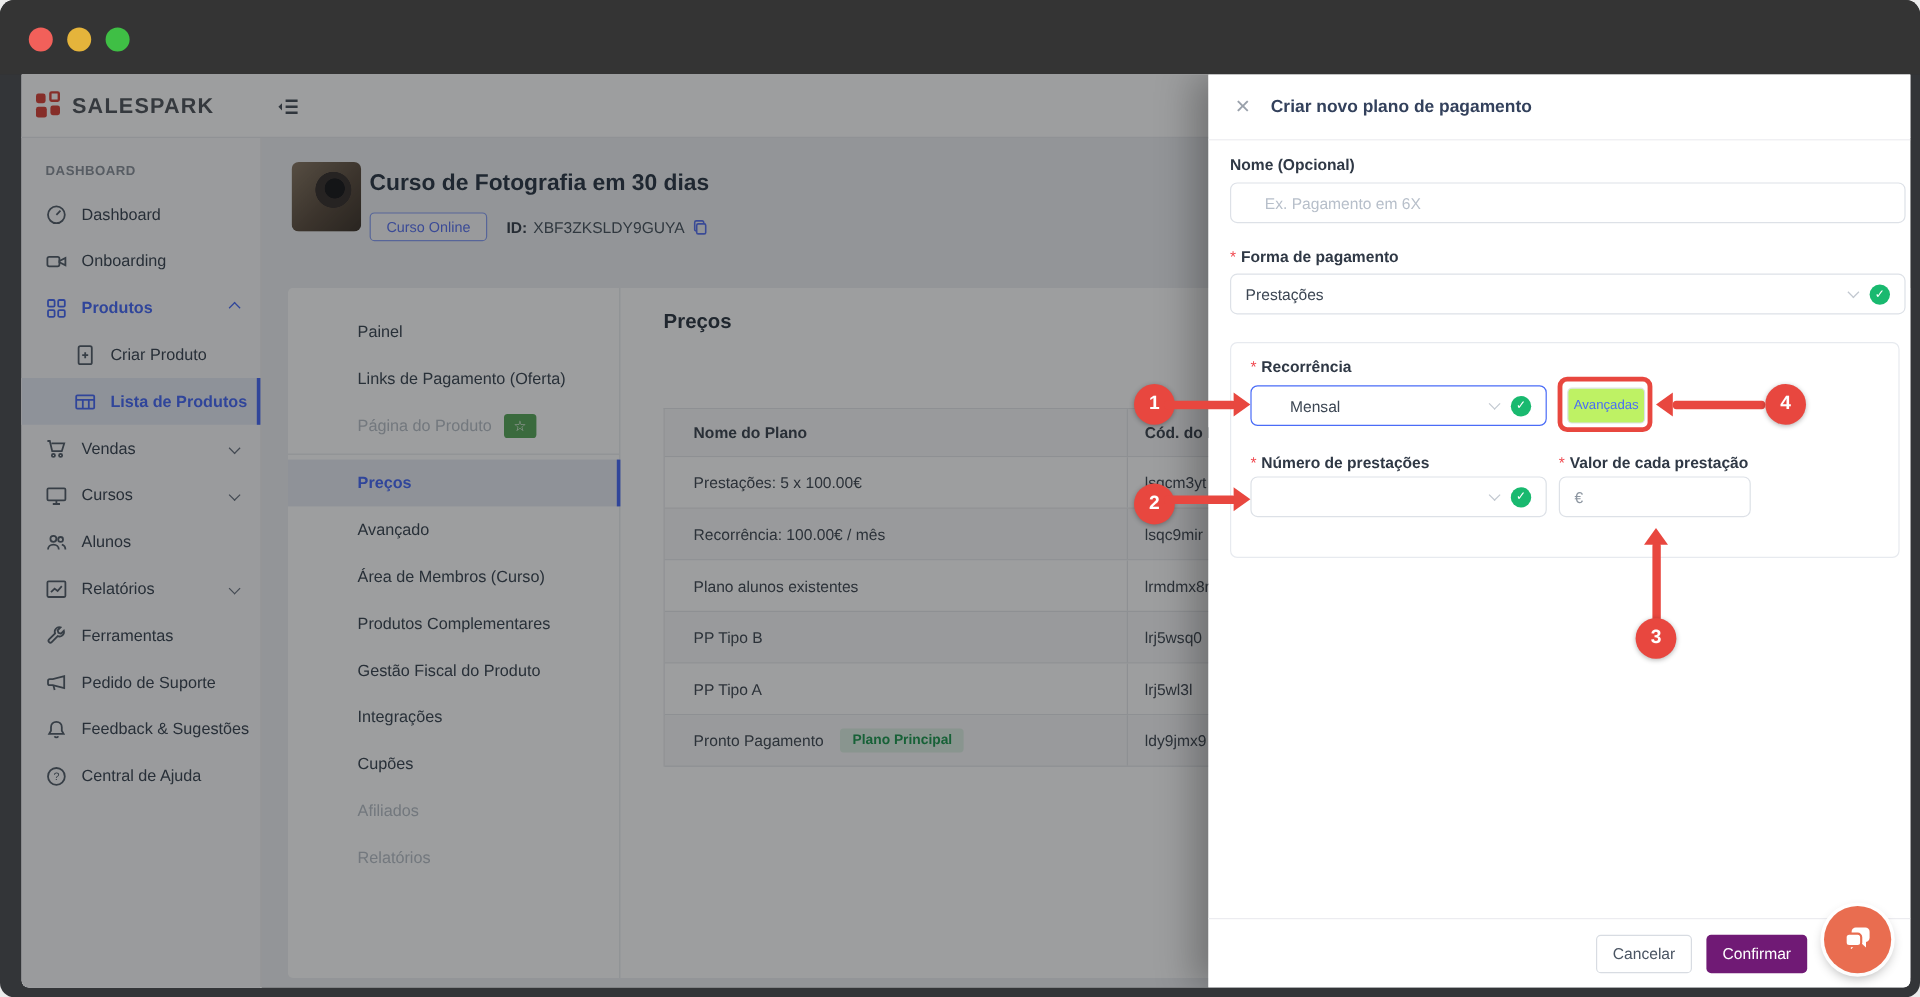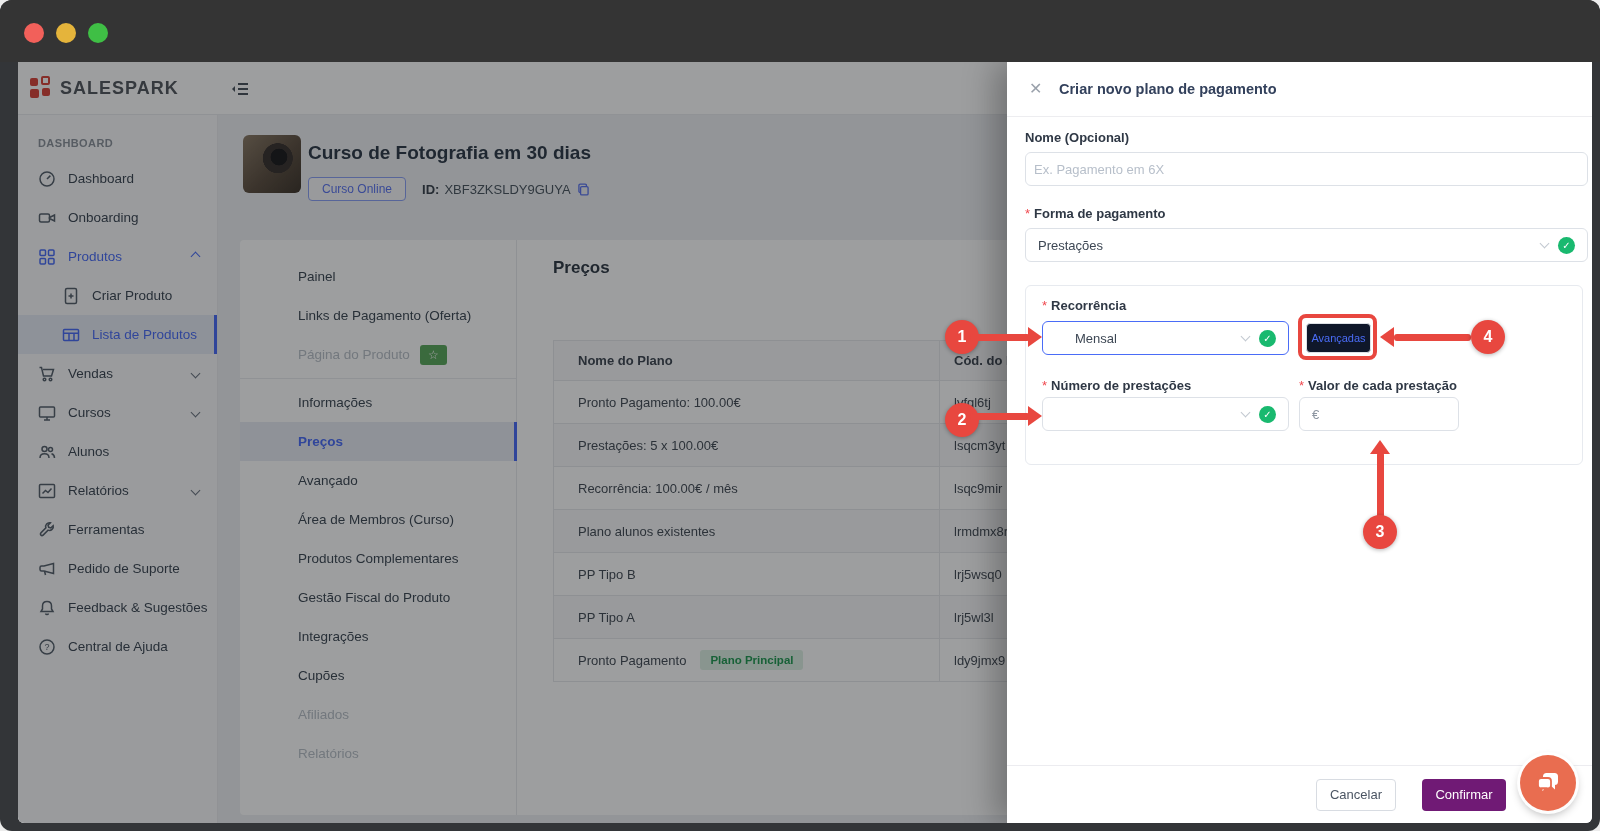--- a/index.html
+++ b/index.html
@@ -22,21 +22,21 @@
   .logomark .c { left:0; top:13px; width:9px; height:9px; }
   .logomark .d { left:12px; top:12px; width:8px; height:8px; }
   .logotext { font-size:18px; font-weight:bold; letter-spacing:1px; color:#53585e; }
   .collapse { position:absolute; left:212px; top:17px; color:#4a525c; cursor:pointer; }
   
   .sidebar { position:absolute; left:0; top:53px; bottom:0; width:200px; background:#fbfbfc; border-right:1px solid #ececee; padding-top:22px; z-index:1; }
   .sb-section { padding-left:20px; font-size:11px; font-weight:bold; letter-spacing:.4px; color:#8b929b; margin-bottom:10px; }
   .sb-item { position:relative; height:39px; display:flex; align-items:center; padding-left:20px; gap:12px; color:#3c4754; font-size:13.5px; cursor:pointer; }
   .sb-item .ic { display:flex; width:18px; color:#55606c; }
   .sb-item.sub { padding-left:44px; }
-  .sb-item.blue, .sb-item.blue .ic { color:#4a6cf7; font-weight:normal; }
+  .sb-item.blue, .sb-item.blue .ic { color:#4a6cf7; font-weight:bold; }
   .sb-item.active { background:#e7ebf5; }
   .sb-item.active::after { content:""; position:absolute; right:0; top:0; bottom:0; width:3px; background:#4a6cf7; }
   .sb-item .chev { position:absolute; right:18px; }
   .chev { width:7px; height:7px; border-right:1.7px solid #6a7380; border-bottom:1.7px solid #6a7380; transform:rotate(45deg); }
   .chev.up { transform:rotate(-135deg); border-color:#4a6cf7; }
   
   .main { position:absolute; left:200px; right:0; top:53px; bottom:0; }
   .avatar { position:absolute; left:25px; top:20px; width:58px; height:58px; border-radius:6px;
     background:radial-gradient(circle at 62% 38%, #1b1b1d 0 16%, transparent 17%),
                radial-gradient(circle at 60% 40%, #3a3230 0 30%, transparent 31%),
@@ -66,32 +66,32 @@
   .planbadge { background:#def0e4; color:#219a53; font-size:11.5px; font-weight:bold; padding:4px 10px; border-radius:3px; }
   
   .backdrop { position:absolute; left:0; top:0; width:989px; height:100%; background:rgba(10,12,16,.40); z-index:40; }
   .drawer { position:absolute; left:989px; right:0; top:0; bottom:0; background:#fff; z-index:50; box-shadow:-12px 0 30px rgba(0,0,0,.28); }
   .d-header { position:absolute; left:0; right:0; top:0; height:55px; border-bottom:1px solid #ededf0; }
   .d-close { position:absolute; left:22px; top:17px; font-size:16px; color:#9aa1ab; cursor:pointer; }
   .d-title { position:absolute; left:52px; top:19px; font-size:14.5px; font-weight:bold; color:#33415c; }
   .d-label { position:absolute; font-size:13px; font-weight:bold; color:#2f3845; }
   .req { color:#f0484f; margin-right:4px; font-weight:normal; }
   .fld { position:absolute; height:34px; border:1px solid #dde1e7; border-radius:6px; background:#fff; font-size:13px; color:#3d4754; }
-  input.fld { padding:0 8px; width:563px; outline:none; }
+  input.fld { padding:0 28px; width:563px; outline:none; }
   input.fld::placeholder { color:#b7bfca; }
   .selbox { display:flex; align-items:center; padding:0 12px; cursor:pointer; }
   .selbox .grow { flex:1; }
   .sel-chev { width:7px; height:7px; border-right:1.6px solid #c2c8d0; border-bottom:1.6px solid #c2c8d0; transform:rotate(45deg); margin:-3px 10px 0 0; }
   .okchk { width:17px; height:17px; border-radius:50%; background:#19b96f; color:#fff; font-size:10px; display:flex; align-items:center; justify-content:center; }
   .groupbox { position:absolute; left:18px; top:223px; width:558px; height:180px; border:1px solid #e7eaef; border-radius:6px; }
   .g-label { position:absolute; font-size:13px; font-weight:bold; color:#2f3845; }
   .focusblue { border:1.5px solid #4a6cf7 !important; }
-  .btn-avancadas { position:absolute; left:280px; top:37px; width:65px; height:30px; background:#0f172a; border:1px solid #dde1e7; border-radius:4px; color:#4a6cf7; font-size:11px; cursor:pointer; font-family:inherit; }
+  .btn-avancadas { position:absolute; left:280px; top:37px; width:65px; height:30px; background:#bef264; border:1px solid #dde1e7; border-radius:4px; color:#4a6cf7; font-size:11px; cursor:pointer; font-family:inherit; }
   .eurpfx { color:#8d96a1; margin-right:8px; }
-  .d-footer { position:absolute; left:0; right:0; bottom:0; height:58px; border-top:1px solid #ececf0; display:flex; align-items:center; justify-content:flex-end; gap:26px; padding-right:86px; }
+  .d-footer { position:absolute; left:0; right:0; bottom:0; height:58px; border-top:1px solid #ececf0; display:flex; align-items:center; justify-content:flex-end; gap:12px; padding-right:86px; }
   .btn { height:32px; border-radius:4px; font-size:13px; cursor:pointer; font-family:inherit; }
   .btn-cancel { width:80px; background:#fff; border:1px solid #d8dce2; color:#4b5563; }
   .btn-confirm { width:84px; background:#701a75; border:none; color:#fff;text-align:center; }
   
   .anno { position:absolute; z-index:80; }
   .num { width:34px; height:34px; border-radius:50%; background:#e8473f; color:#fff; font-size:16px; font-weight:bold; display:flex; align-items:center; justify-content:center; box-shadow:0 1px 4px rgba(0,0,0,.3); }
   .shaft-h { height:7px; background:#e8473f; border-radius:3px; }
   .shaft-v { width:7px; background:#e8473f; border-radius:3px; }
   .head-right { width:0; height:0; border-top:10px solid transparent; border-bottom:10px solid transparent; border-left:14px solid #e8473f; }
   .head-left { width:0; height:0; border-top:10px solid transparent; border-bottom:10px solid transparent; border-right:14px solid #e8473f; }
@@ -285,23 +285,20 @@
               <span>Painel</span>
             </div>
           <div class="pm-item">
               <span>Links de Pagamento (Oferta)</span>
             </div>
           <div class="pm-item disabled">
             <span>Página do Produto</span>
             <span class="starbadge">☆</span>
           </div>
           <div class="pm-div"></div>
-          <div class="pm-item">
-              <span>Informações</span>
-            </div>
           <div class="pm-item active">
               <span>Preços</span>
             </div>
           <div class="pm-item">
               <span>Avançado</span>
             </div>
           <div class="pm-item">
               <span>Área de Membros (Curso)</span>
             </div>
           <div class="pm-item">
@@ -322,28 +319,20 @@
           <div class="pm-item disabled">
               <span>Relatórios</span>
             </div>
         </div>
 
         <div class="pricing-title">Preços</div>
         <div class="ptable">
           <div class="trow thead">
             <div class="cell-name">Nome do Plano</div>
             <div class="cell-code">Cód. do Plano</div>
-          </div>
-          <div class="trow">
-            <div class="cell-name">
-                <span>Pronto Pagamento: 100.00€</span>
-              </div>
-            <div class="cell-code">
-                <span>lvfgl6tj</span>
-              </div>
           </div>
           <div class="trow">
             <div class="cell-name">
                 <span>Prestações: 5 x 100.00€</span>
               </div>
             <div class="cell-code">
                 <span>lsqcm3yt</span>
               </div>
           </div>
           <div class="trow">

